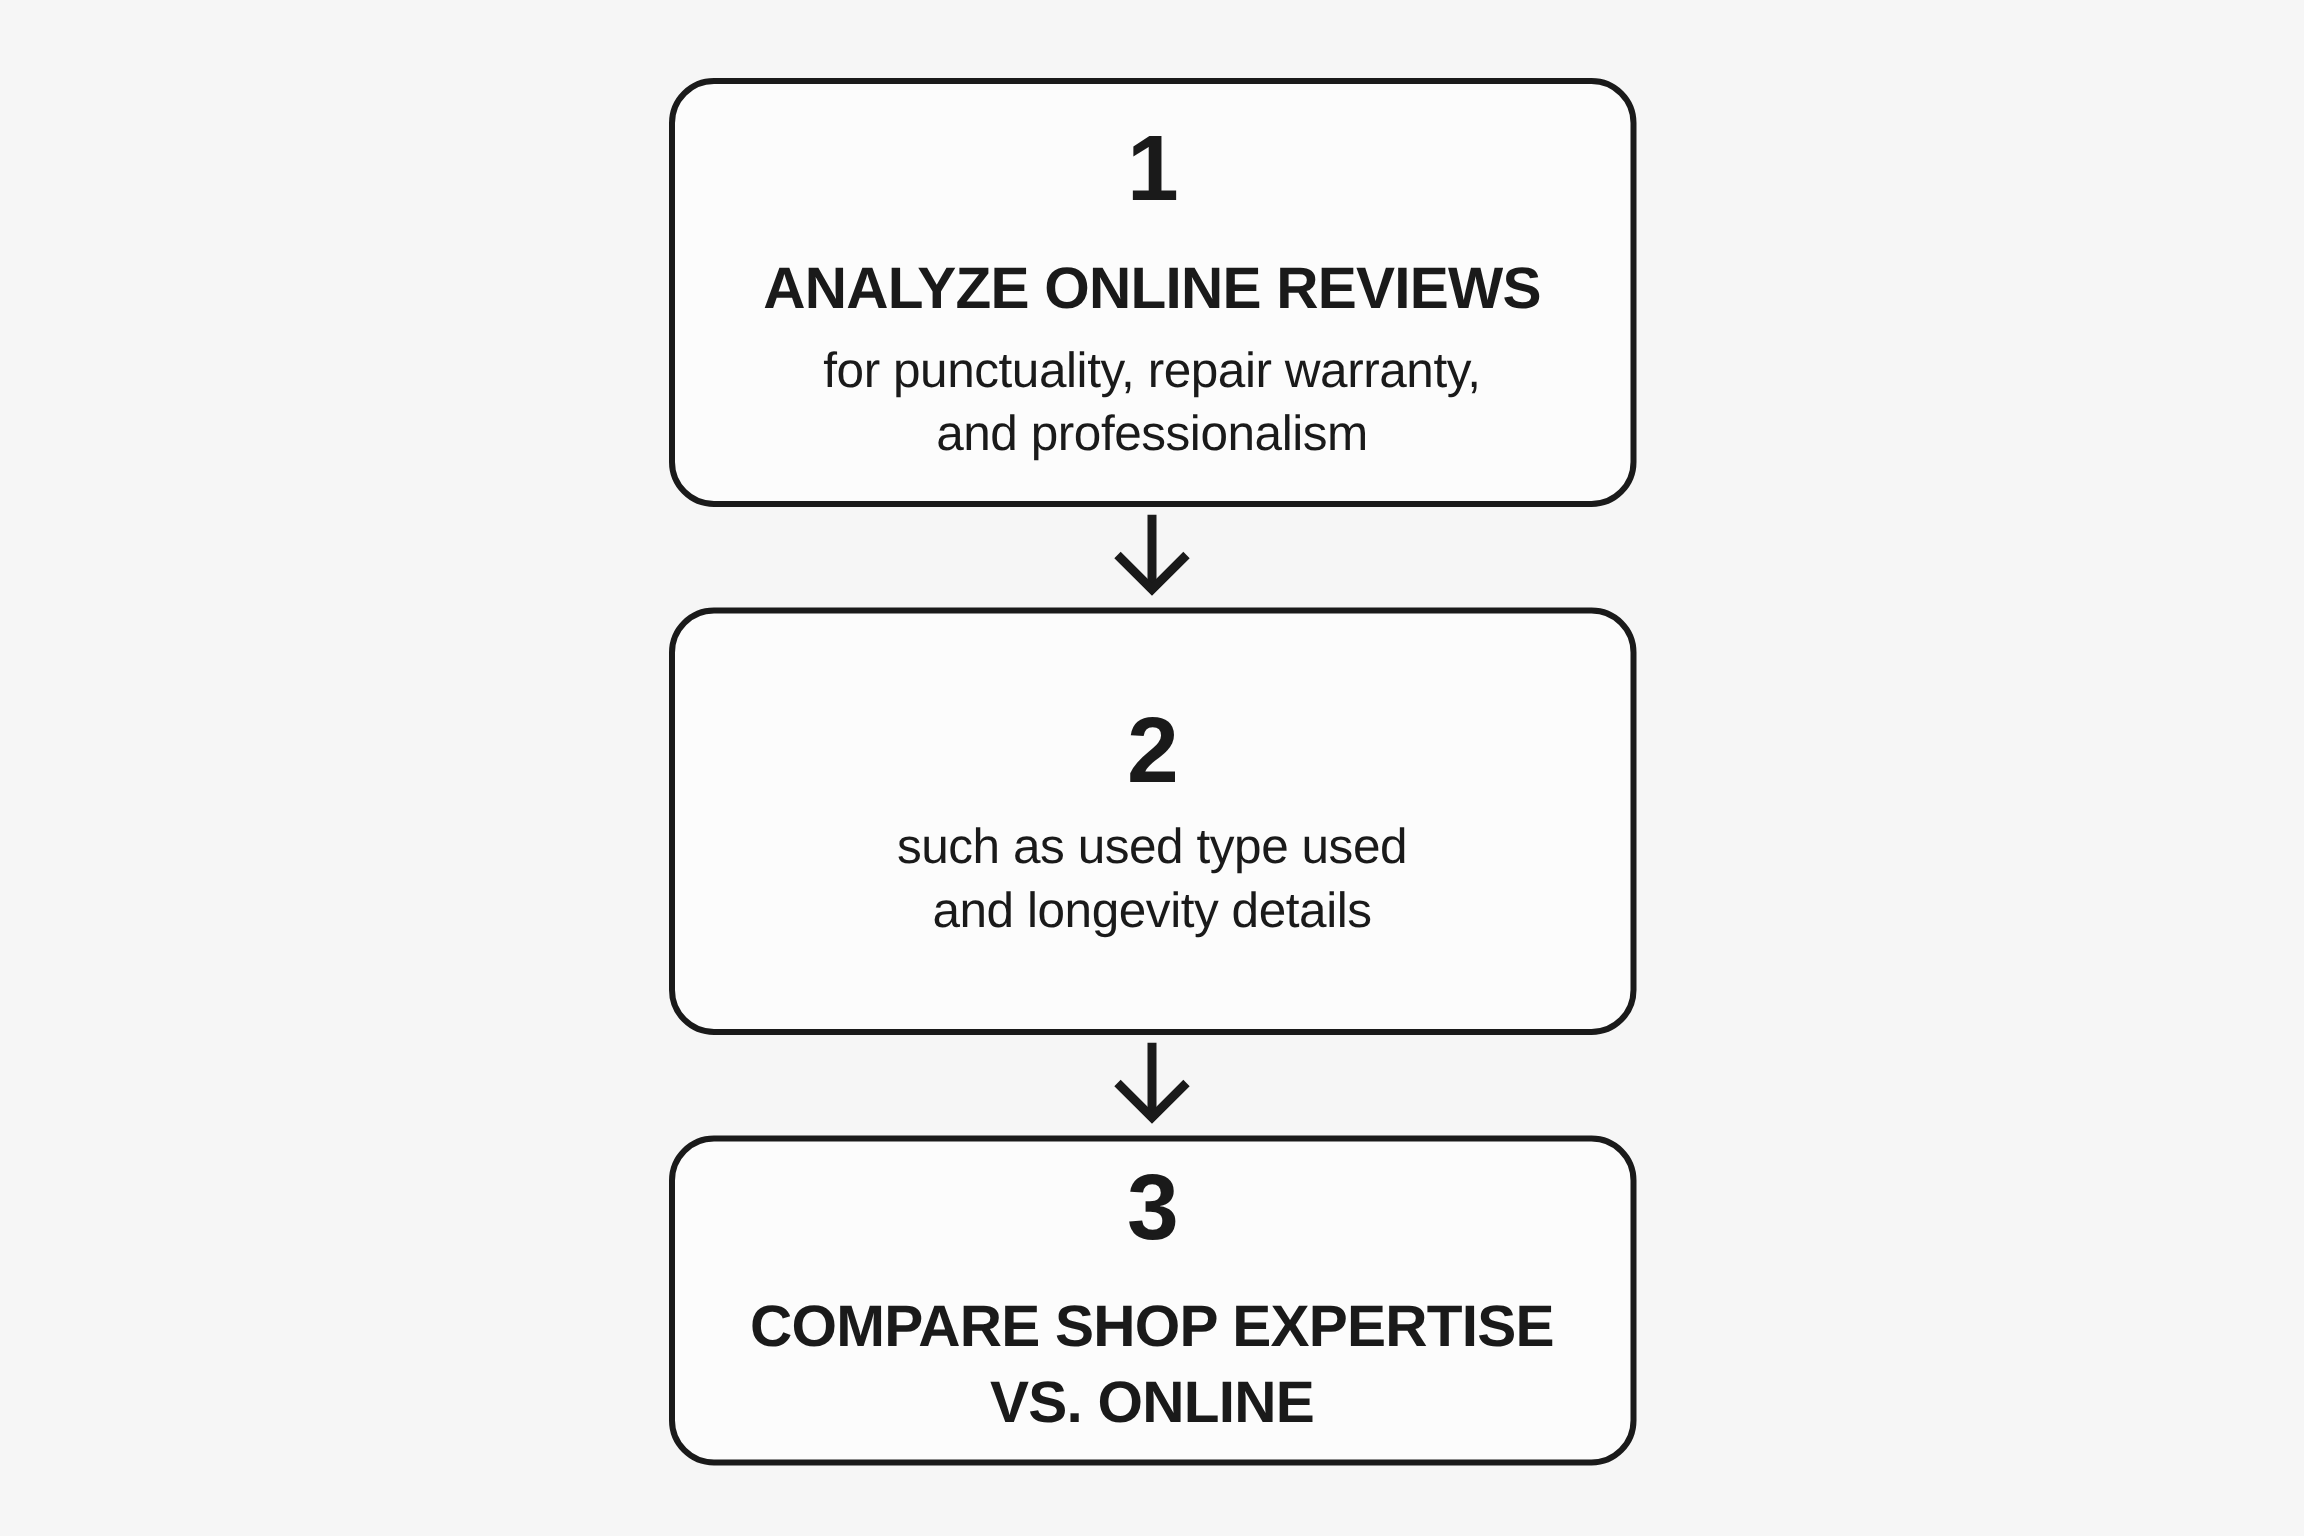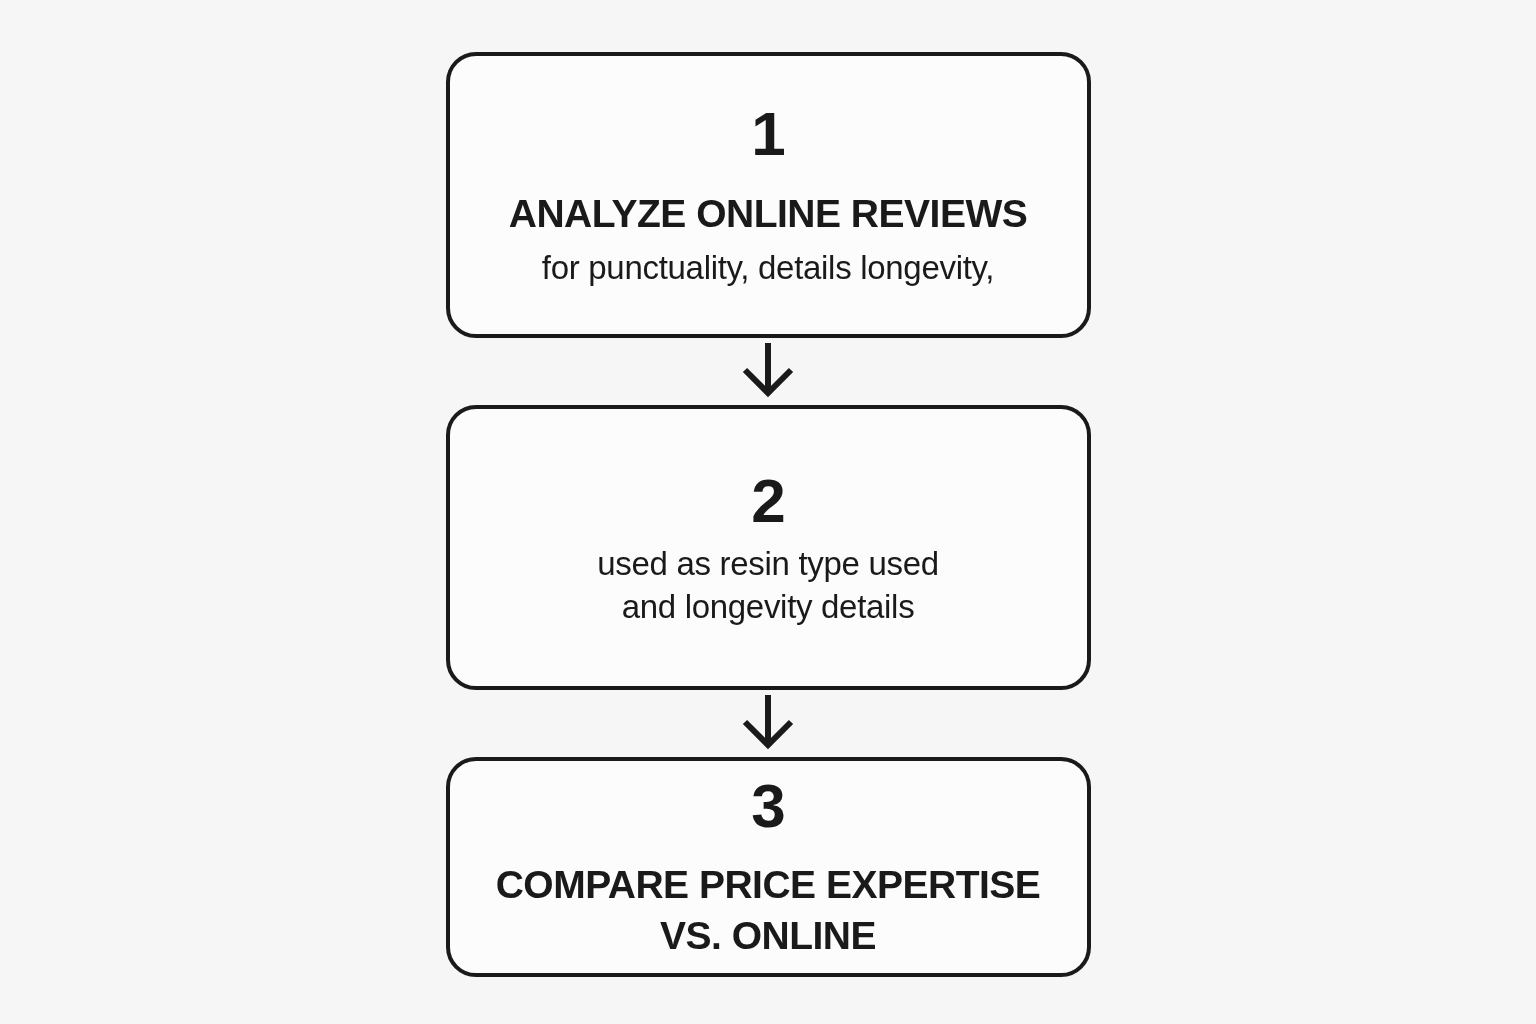--- a/index.html
+++ b/index.html
@@ -74,43 +74,44 @@
 <body>
 
 <div class="canvas">
 
   <div class="step-box box-1">
     <div class="step-number">1</div>
     <div class="step-title">
       <div>ANALYZE ONLINE REVIEWS</div>
     </div>
     <div class="step-desc">
-      <div>for punctuality, details longevity,</div>
+      <div>for punctuality, repair warranty,</div>
+      <div>and professionalism</div>
     </div>
   </div>
 
   <svg class="arrow" width="64" height="57" viewBox="0 0 64 57" aria-hidden="true">
     <line x1="32" y1="0" x2="32" y2="48"></line>
     <polyline points="9,27 32,50 55,27"></polyline>
   </svg>
 
   <div class="step-box box-2">
     <div class="step-number">2</div>
     <div class="step-desc">
-      <div>used as resin type used</div>
+      <div>such as used type used</div>
       <div>and longevity details</div>
     </div>
   </div>
 
   <svg class="arrow" width="64" height="57" viewBox="0 0 64 57" aria-hidden="true">
     <line x1="32" y1="0" x2="32" y2="48"></line>
     <polyline points="9,27 32,50 55,27"></polyline>
   </svg>
 
   <div class="step-box box-3">
     <div class="step-number">3</div>
     <div class="step-title">
-      <div>COMPARE PRICE EXPERTISE</div>
+      <div>COMPARE SHOP EXPERTISE</div>
       <div>VS. ONLINE</div>
     </div>
   </div>
 
 </div>
 
 </body></html>

